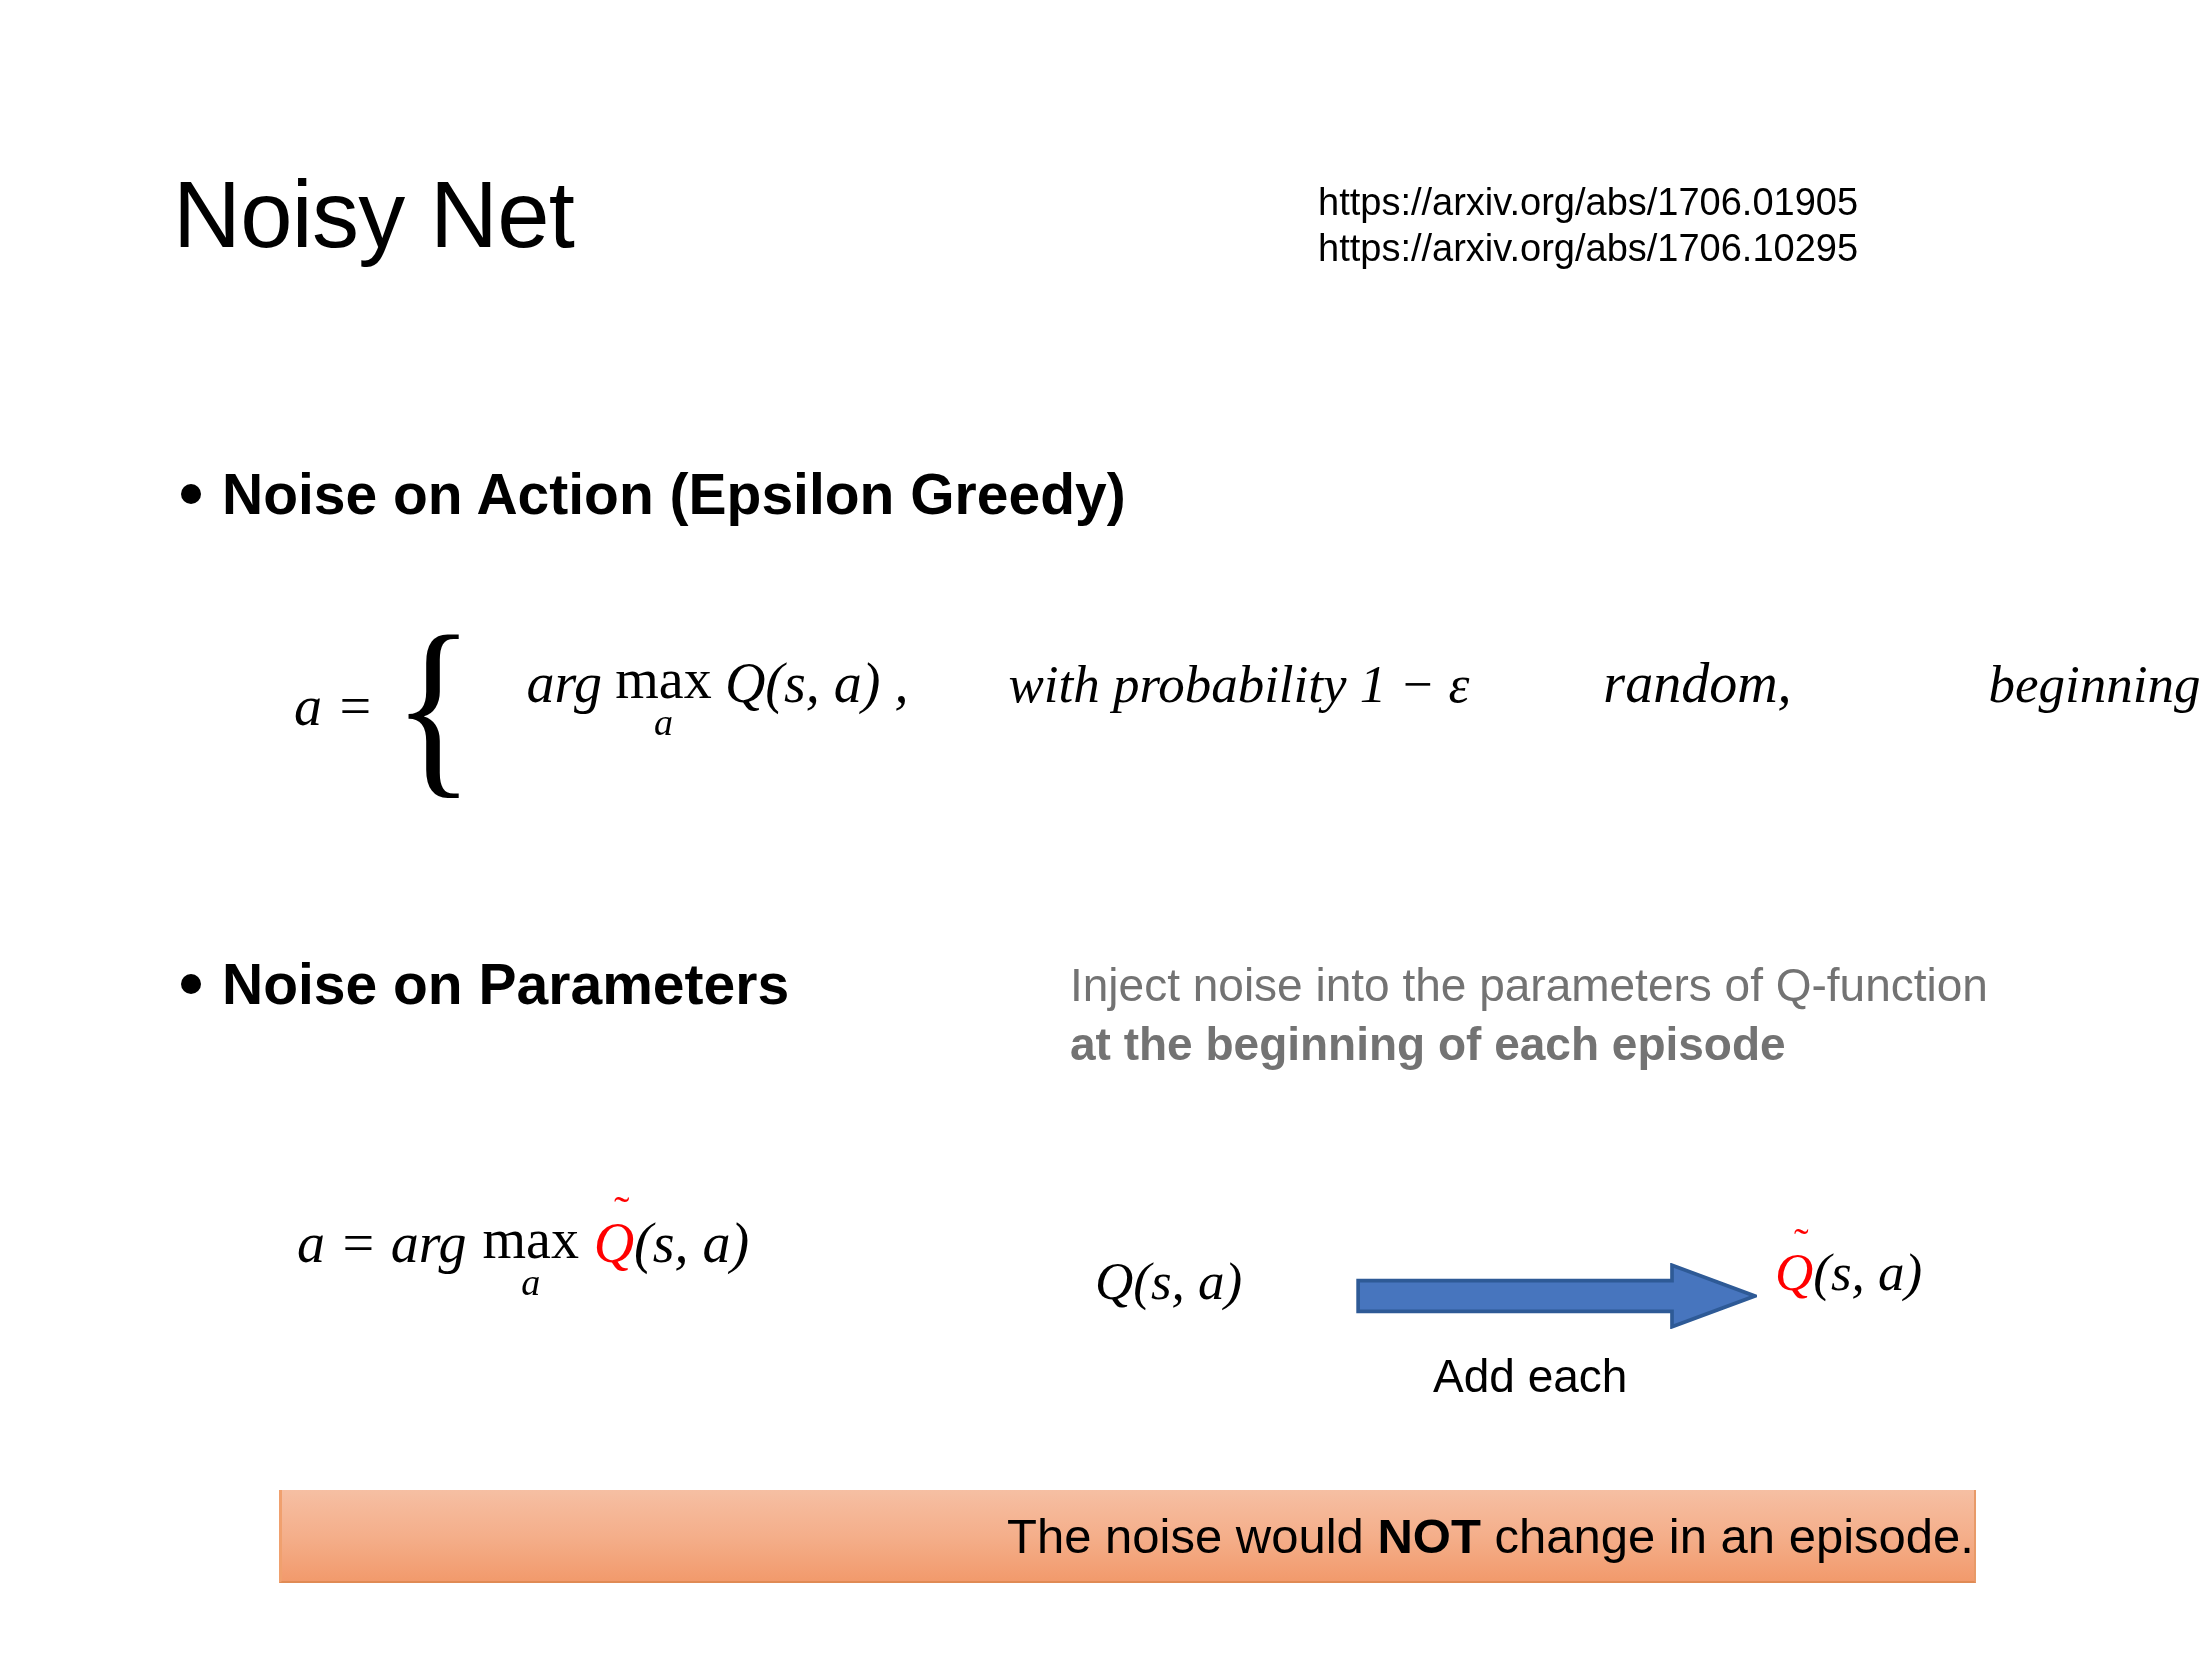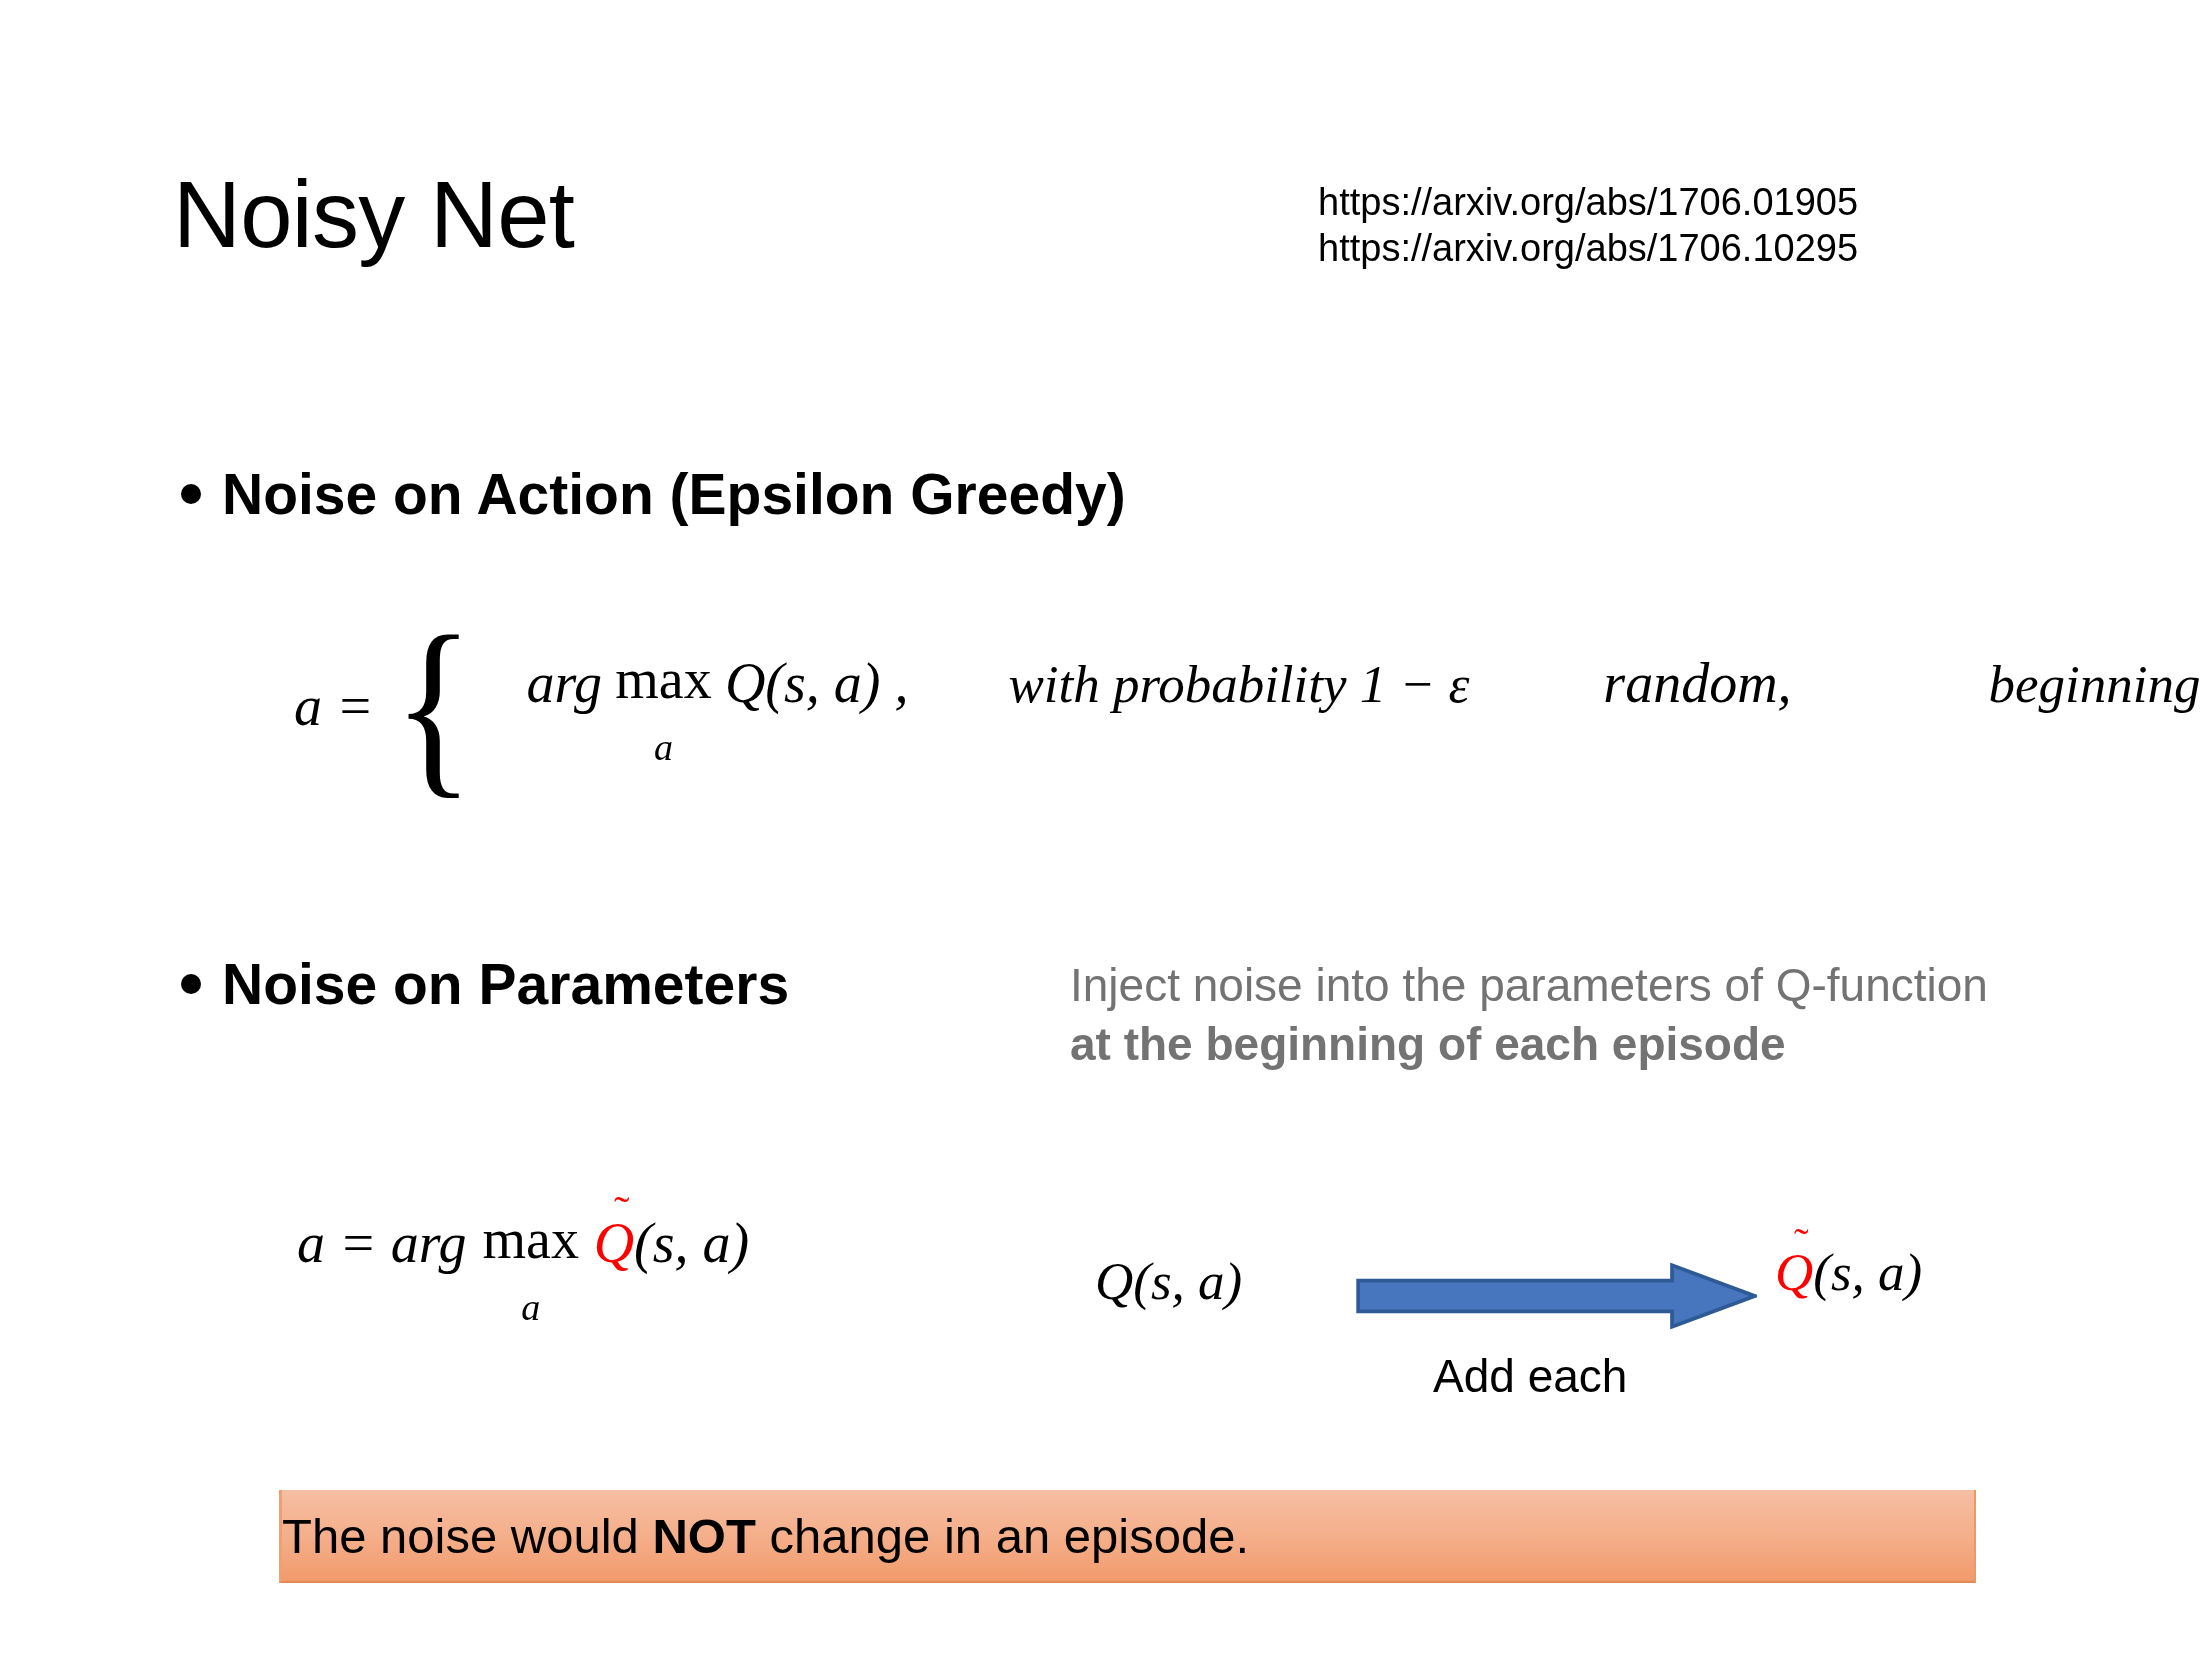--- a/index.html
+++ b/index.html
@@ -130,21 +130,20 @@
   .case-right {
     font-size: 53px;
     padding-left: 63px;
   }
   .argmax {
     display: inline-flex;
     flex-direction: column;
     align-items: center;
     line-height: 1;
     vertical-align: baseline;
-    gap: 25px;
   }
   .argmax .op { font-style: normal; font-size: 56px; }
   .argmax .sub { font-size: 38px; font-style: italic; margin-top: -4.4px; }
   .argwrap { display: inline-flex; align-items: flex-start; }
 
   
   #eq-noisy {
     position: absolute;
     left: 297px;
     top: 1211px;
@@ -206,21 +205,21 @@
     top: 1490px;
     width: 1697px;
     height: 93px;
     background: linear-gradient(180deg, #F6BFA3 0%, #F4AD88 55%, #F29A6C 100%);
     border-left: 3.7px solid #F0A06E;
     border-right: 2.9px solid #E89A68;
     border-bottom: 2.9px solid #E08B55;
     box-sizing: border-box;
     display: flex;
     align-items: center;
-    justify-content: flex-start;
+    justify-content: flex-end;
   }
   #callout-text {
     font-size: 49px;
     color: #000000;
     white-space: nowrap;
   }
   #callout-text b { font-weight: 700; }
 
   .tilde-wrap {
     position: relative;

